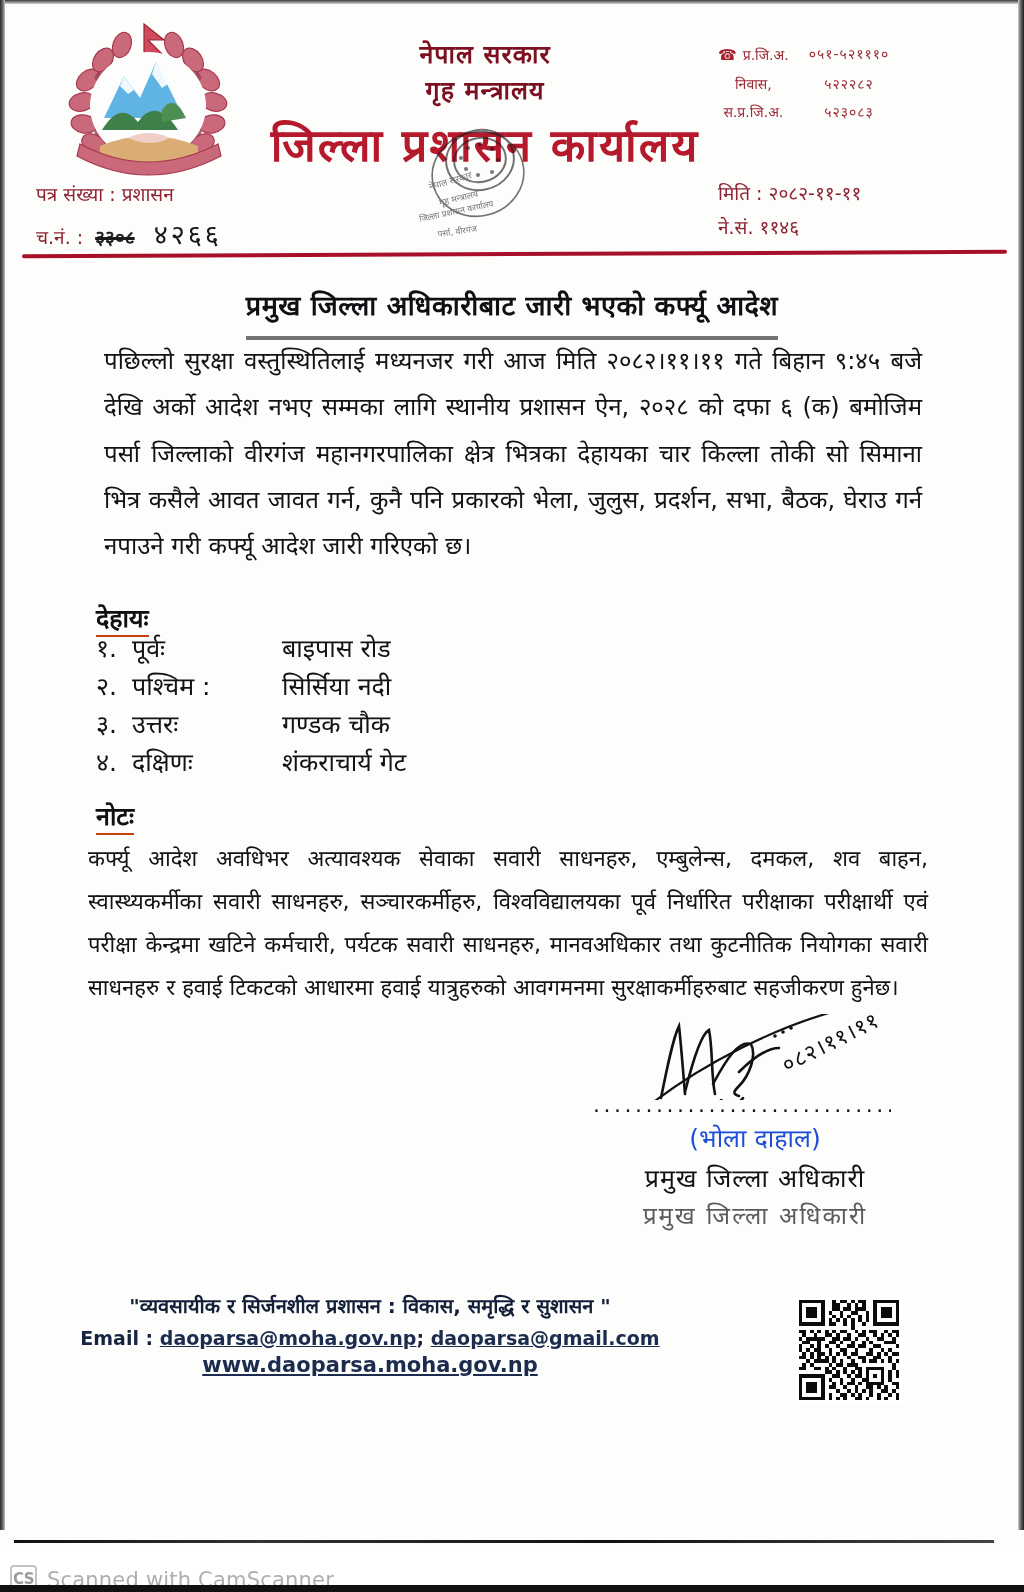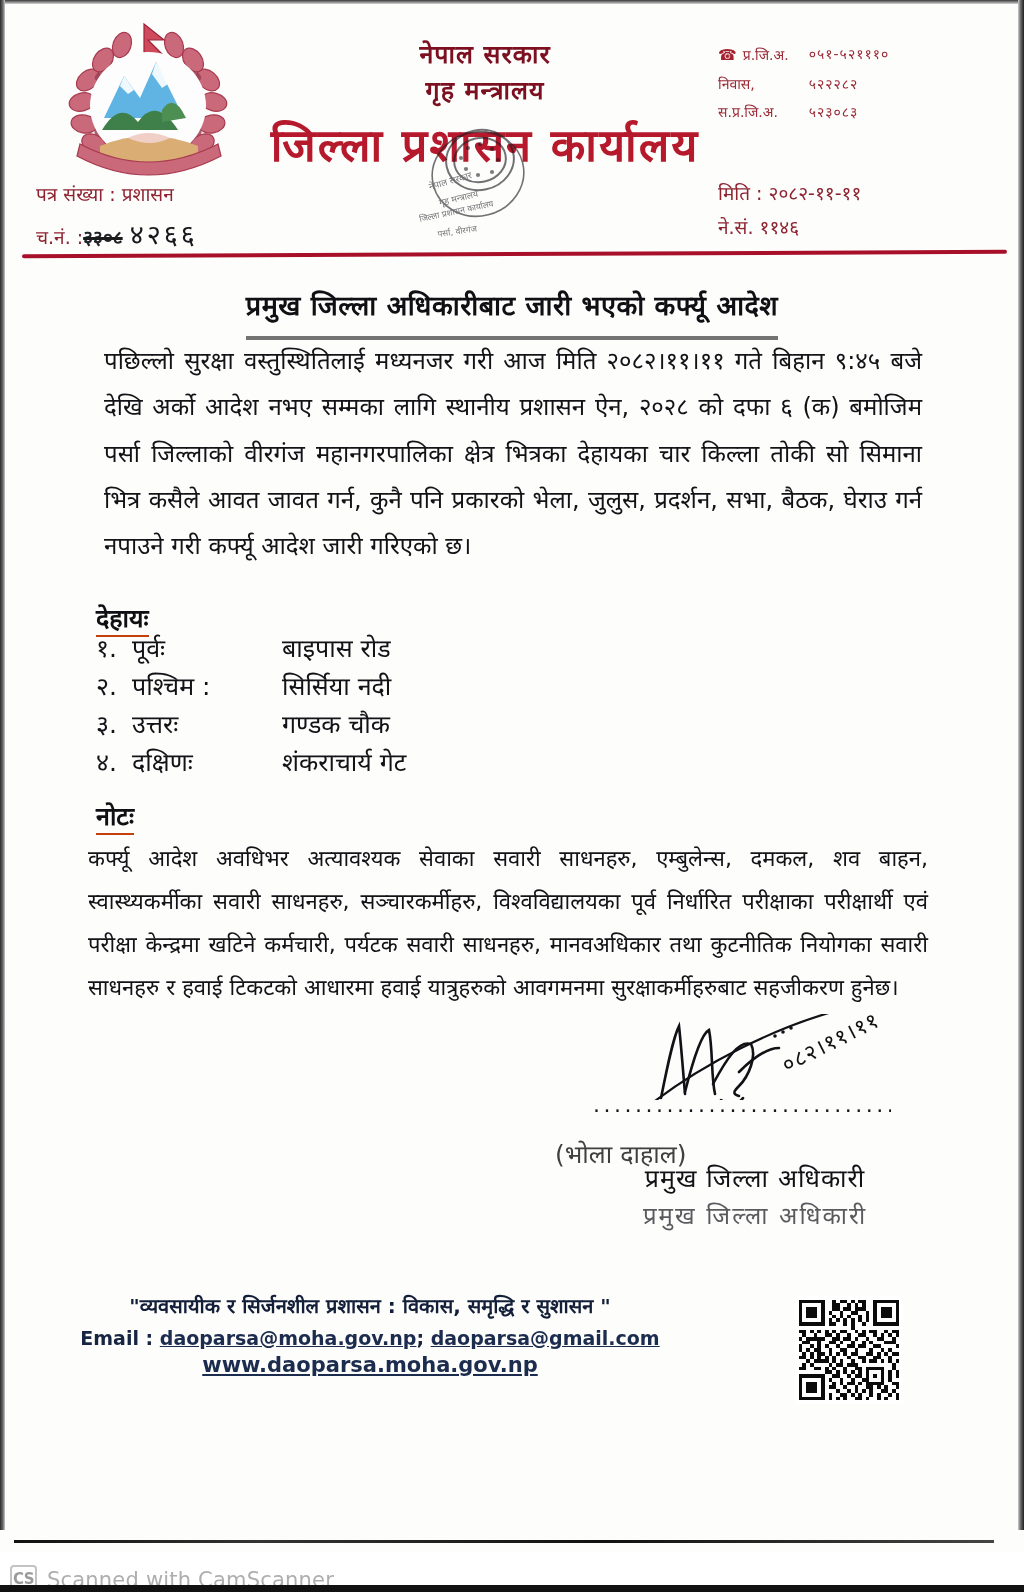--- a/index.html
+++ b/index.html
@@ -85,35 +85,35 @@
   }
 
   .contacts {
     position: absolute;
     left: 718px;
     top: 42px;
     color: #9a2a36;
     font-size: 14px;
     line-height: 1.85;
   }
-  .contacts table { border-collapse: collapse; }
+  .contacts table { border-collapse: collapse; text-align: center; }
   .contacts td { padding: 0 0 2px 0; color: #9a2a36; font-size: 14px; vertical-align: top;}
   .contacts td.lbl { padding-right: 20px; white-space: nowrap; }
   .contacts td.num { white-space: nowrap; letter-spacing: 1px; }
   .phone-glyph { color: #a3202f; font-size: 15px; padding-right: 6px; }
 
   .ref-left {
     position: absolute;
     left: 36px;
     top: 178px;
     color: #8d2230;
     font-size: 19px;
     line-height: 1.75;
   }
-  .ref-left .cn-row { display: flex; align-items: baseline; gap: 0; }
+  .ref-left .cn-row { display: flex; align-items: baseline; gap: 12px; }
   .struck {
     text-decoration: line-through;
     text-decoration-thickness: 2.5px;
     text-decoration-color: #1b1b1b;
     font-weight: bold;
     color: #23242a;
   }
   .handwritten {
     font-family: "DejaVu Serif", serif;
     font-size: 27px;
@@ -253,24 +253,24 @@
     width: 298px;
     font-size: 22px;
     color: #17171b;
     letter-spacing: 3.5px;
     overflow: hidden;
     white-space: nowrap;
     height: 24px;
   }
   .sig-name {
     position: absolute;
-    left: 0; top: 116px; width: 400px;
-    text-align: left;
+    left: 0; top: 100px; width: 400px;
+    text-align: center;
     font-size: 25px;
-    color: #404040;
+    color: #1d4ed8;
   }
   .sig-role {
     position: absolute;
     left: 0; top: 140px; width: 400px;
     text-align: center;
     font-size: 25px;
     color: #111116;
     letter-spacing: 1px;
   }
   .sig-stamp-text {

